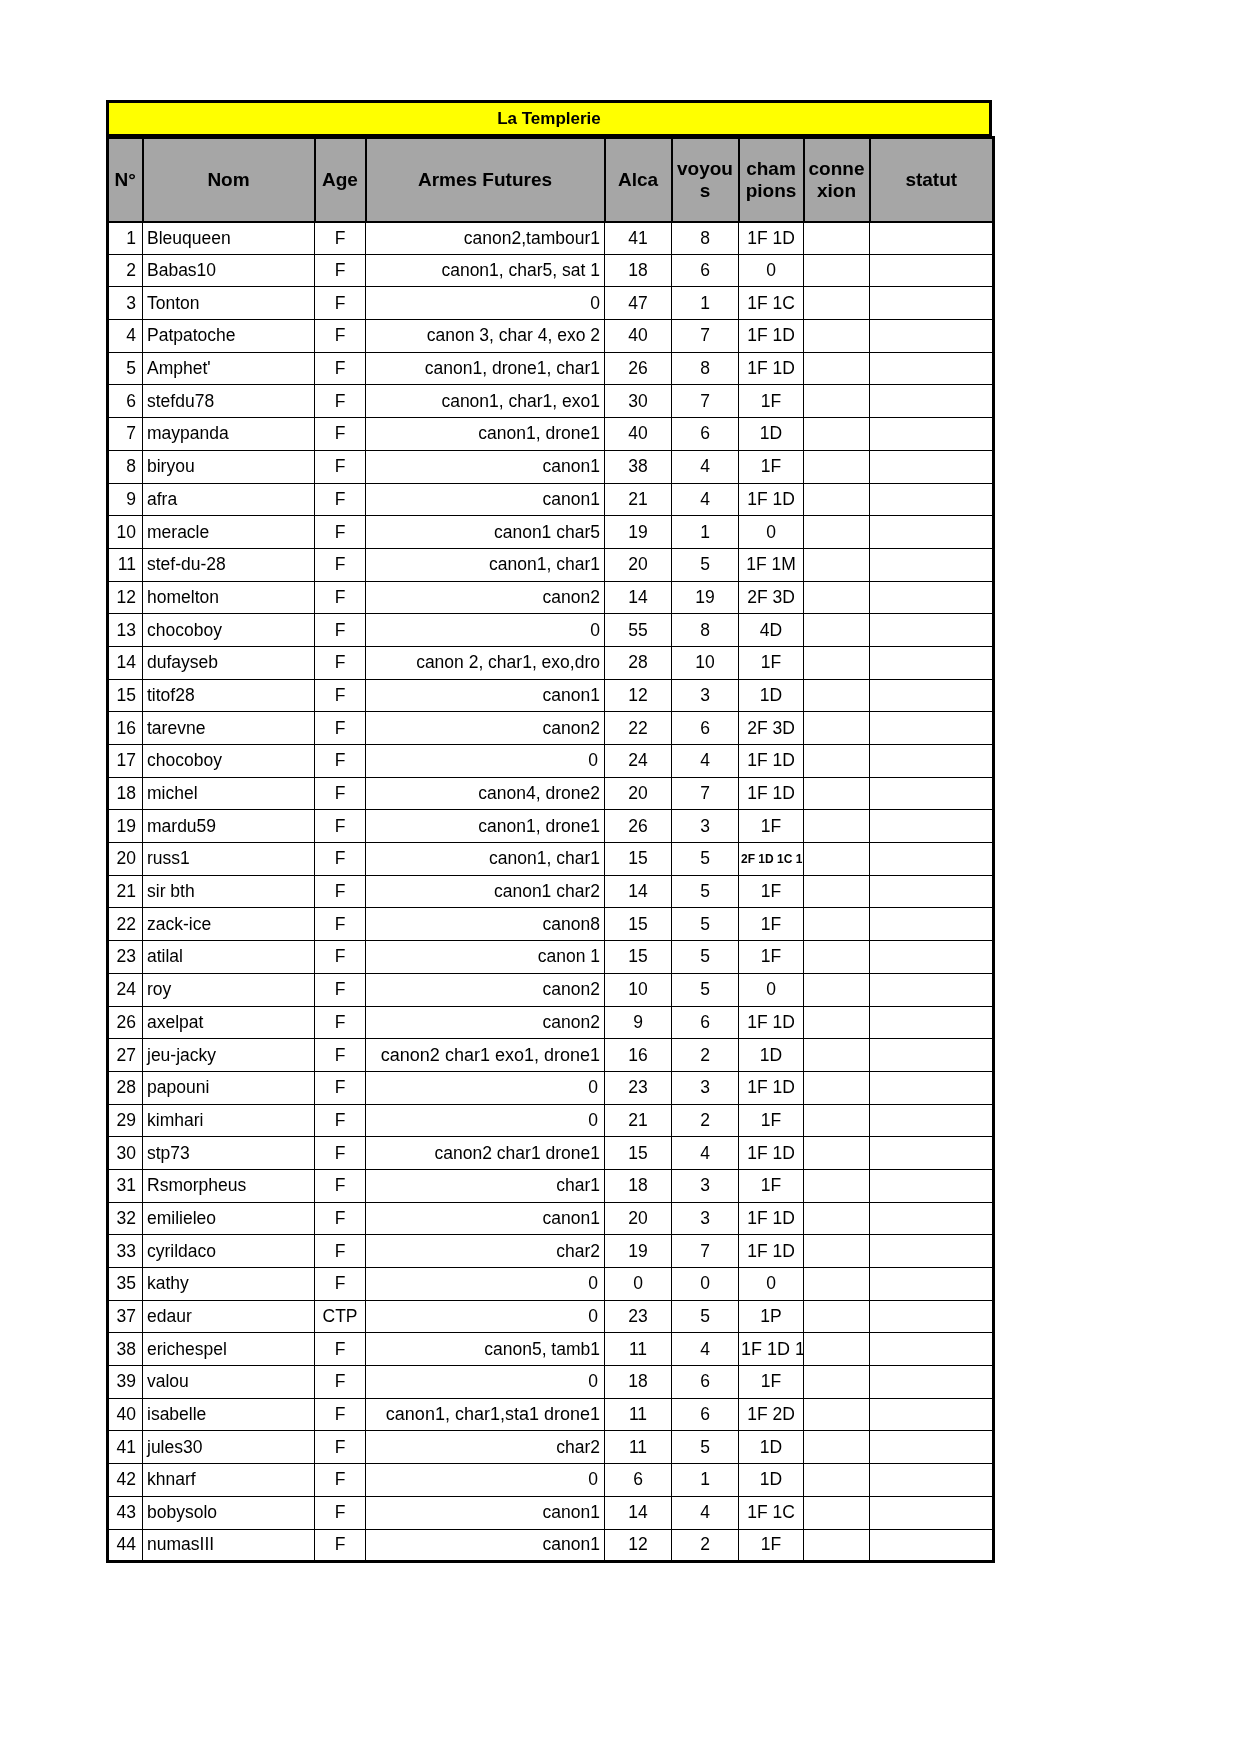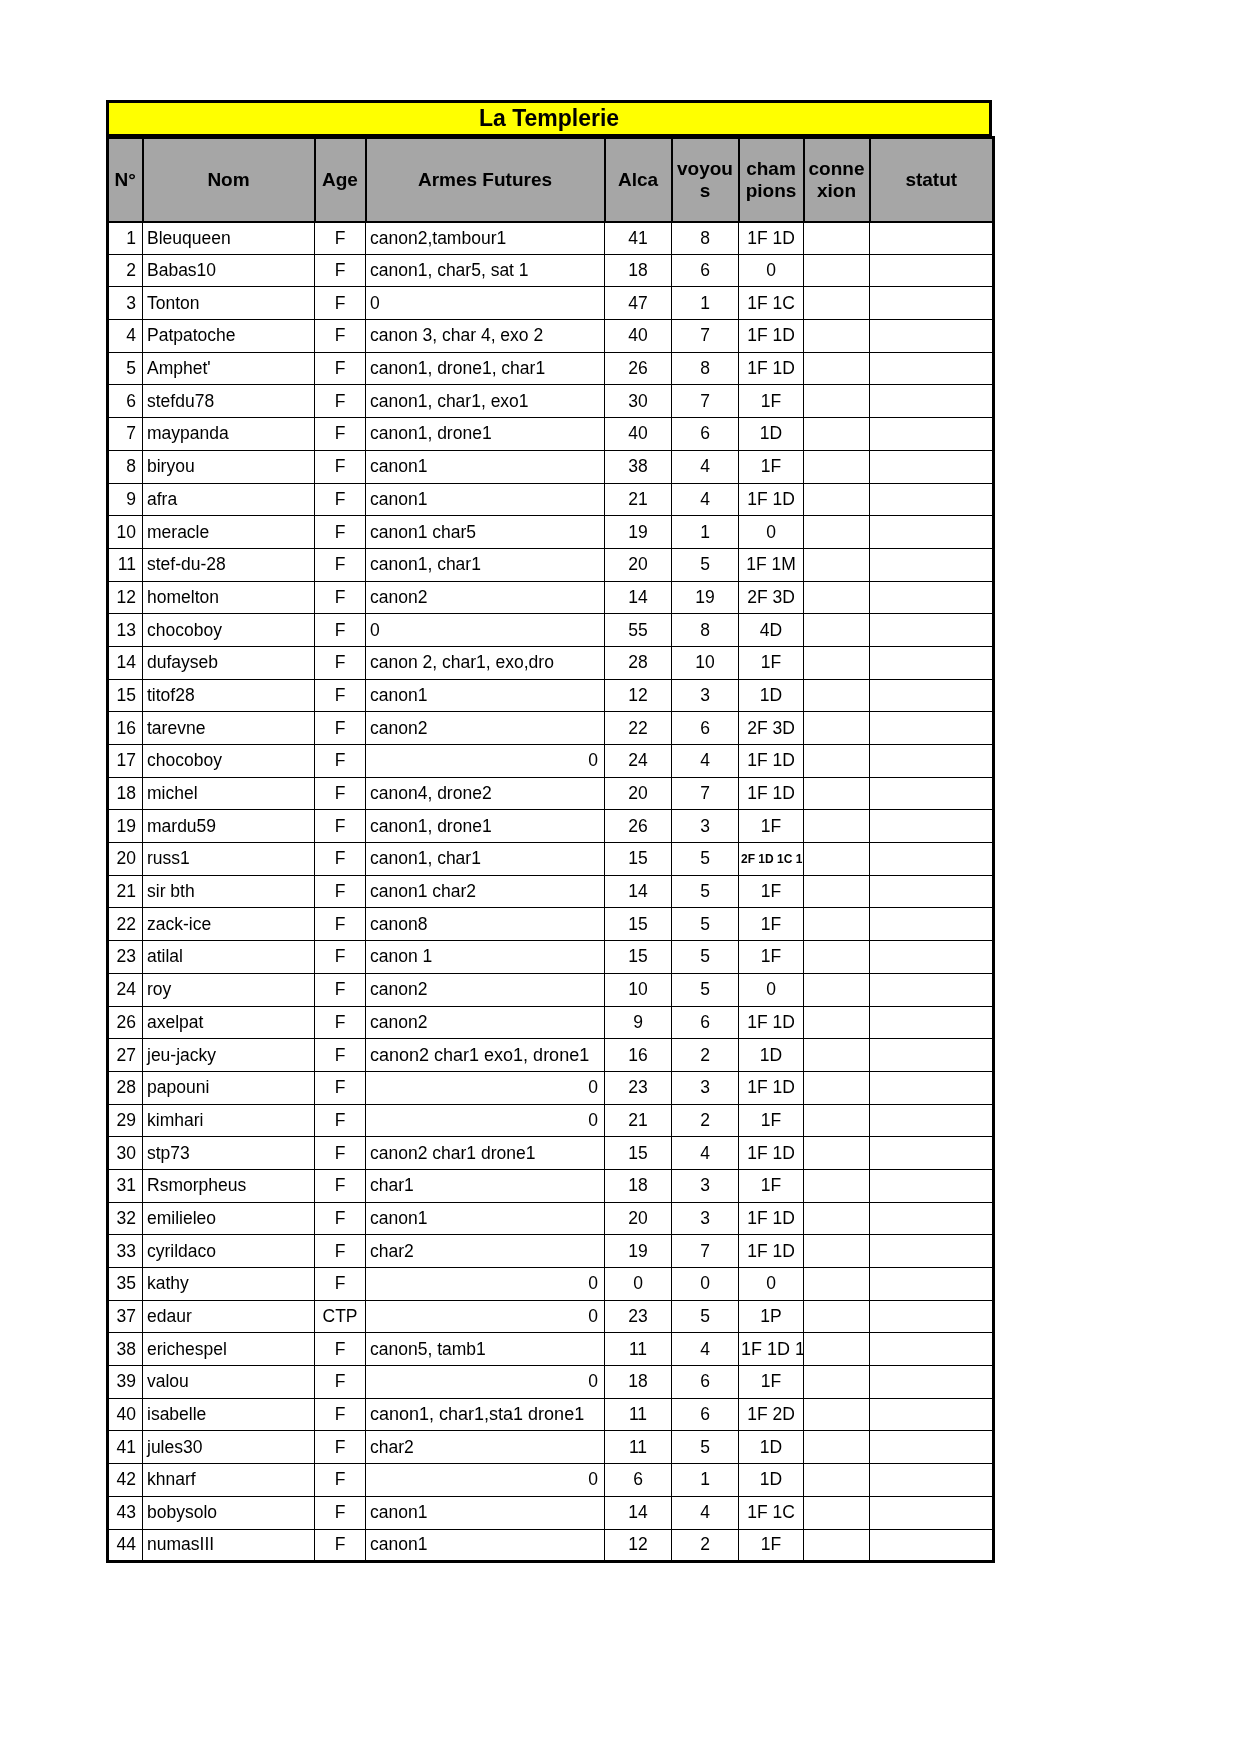--- a/index.html
+++ b/index.html
@@ -5,40 +5,40 @@
   html,body{margin:0;padding:0;}
   body{
     width:1241px;height:1754px;background:#ffffff;position:relative;
     font-family:"Liberation Sans", sans-serif;color:#000;
   }
   .sheet{position:absolute;left:106px;top:100px;width:886px;}
   .title-bar{
     box-sizing:border-box;width:100%;height:36px;background:#ffff00;
     border:3px solid #000;border-bottom:2px solid #000;
     display:flex;align-items:center;justify-content:center;
-    font-weight:bold;font-size:23px;
+    font-weight:bold;font-size:17px;
   }
   table{
     border-collapse:collapse;table-layout:fixed;width:886px;
     border:3px solid #000;
   }
   th,td{
     box-sizing:border-box;border:1.6px solid #000;overflow:hidden;
     white-space:nowrap;padding:0 4px;
   }
   th{
     background:#a6a6a6;font-weight:bold;font-size:19px;height:84px;
     border-width:2px;white-space:pre-line;text-align:center;vertical-align:middle;
     line-height:1.15;
   }
   td{height:32.7px;font-size:17.5px;vertical-align:middle;}
   .td-n{text-align:right;padding-right:6px;}
   .td-nom{text-align:left;}
   .td-age{text-align:center;padding:0 1px;}
-  .td-armes{text-align:left;}
+  .td-armes{text-align:right;}
   .td-armes.right{text-align:right;padding-right:6px;}
   .td-num{text-align:center;padding:0 2px;}
   .small{font-size:18px;}
   .tiny{font-size:12px;font-weight:bold;}
 </style>
 </head>
 <body>
 
 <div class="sheet">
   <div class="title-bar">La Templerie</div>

